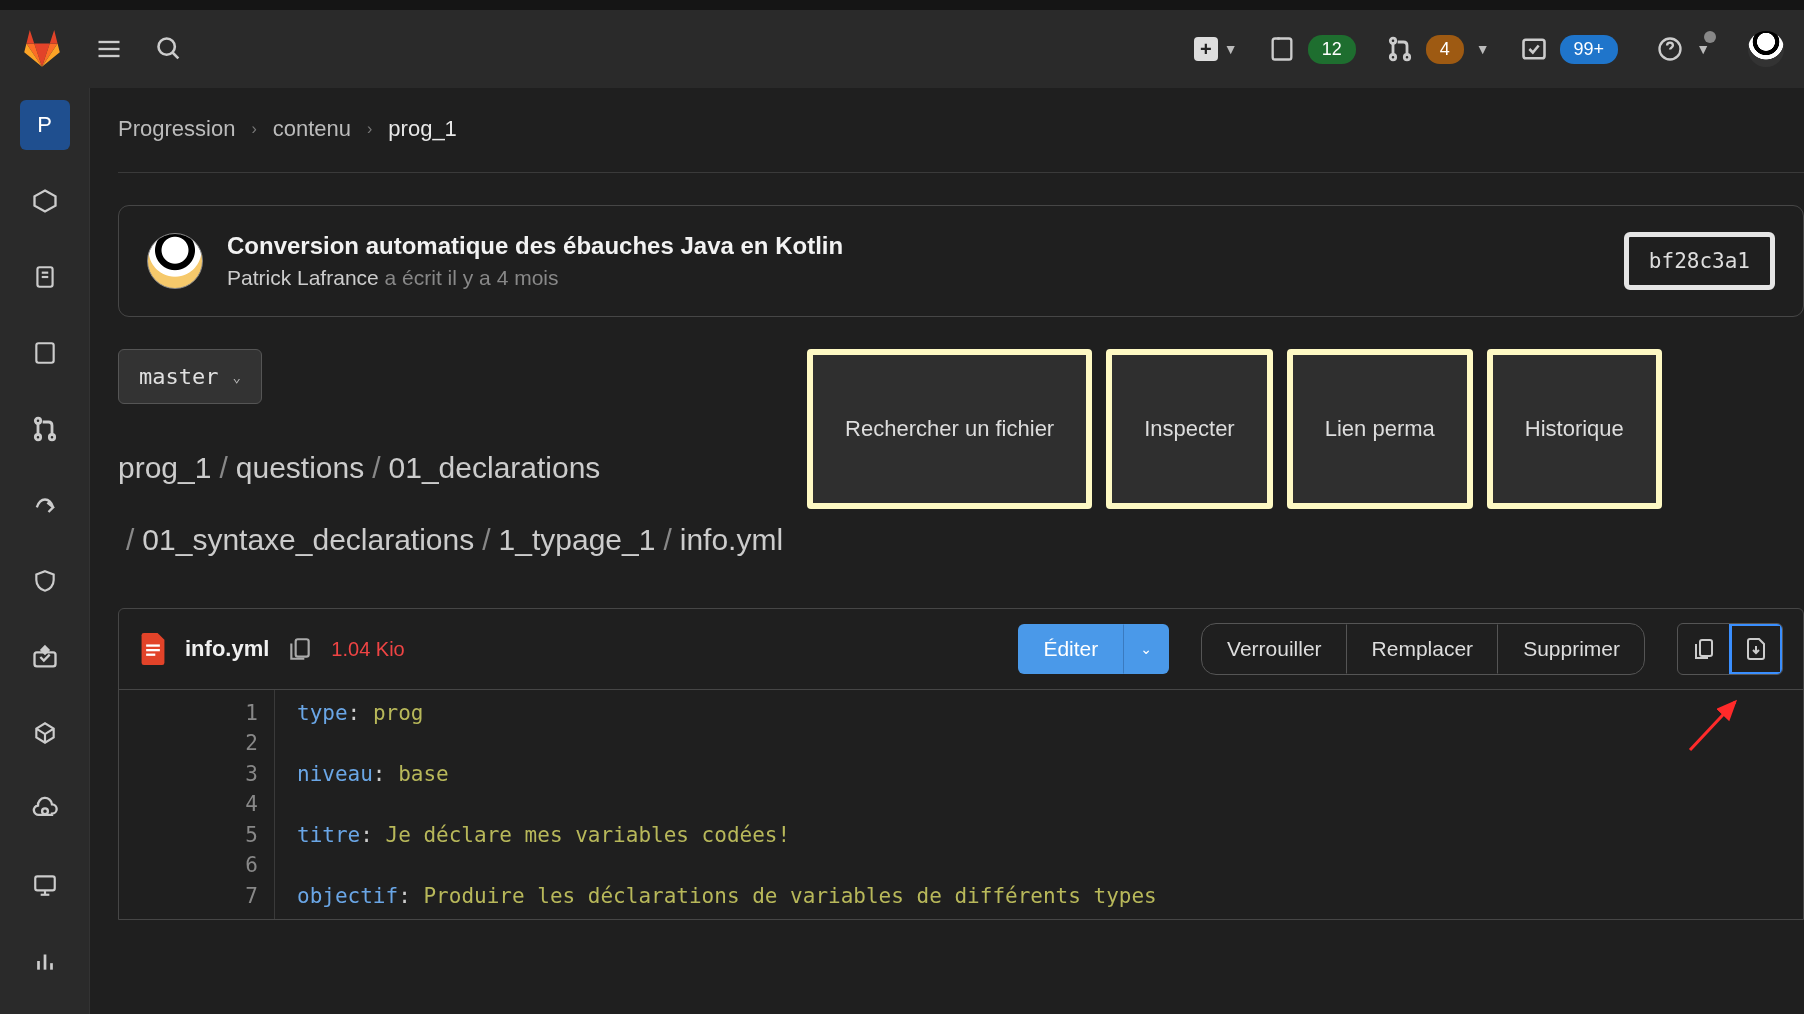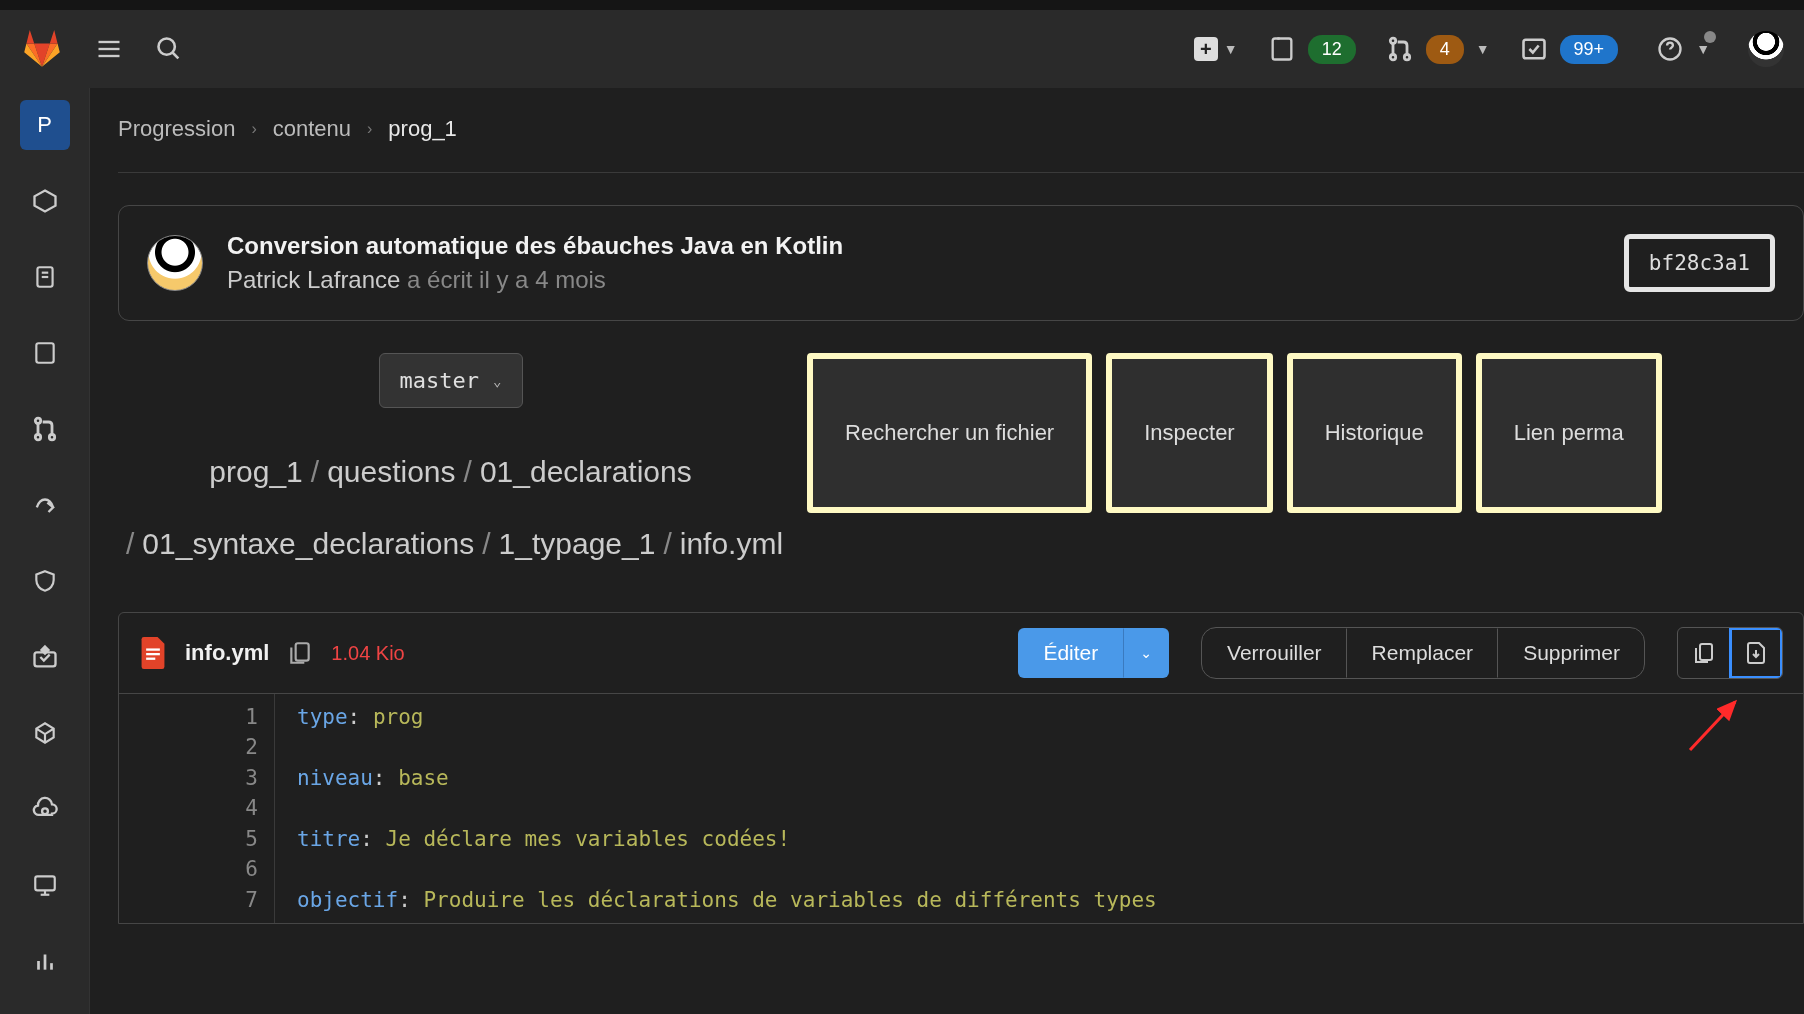--- a/index.html
+++ b/index.html
@@ -61,26 +61,26 @@
   .bc { display: flex; align-items: center; gap: 16px; font-size: 22px; padding-bottom: 30px; border-bottom: 1px solid #3a3a3a; margin-bottom: 32px; }
   .bc a { color: #bbb; text-decoration: none; cursor: pointer; }
   .bc .sep { color: #777; font-size: 16px; }
   .bc .current { color: #e8e8e8; font-weight: 500; }
 
   
   .commit-box { border: 1px solid #464646; border-radius: 11px; padding: 26px 28px; display: flex; align-items: center; gap: 24px; margin-bottom: 32px; }
   .avatar { width: 56px; height: 56px; border-radius: 50%; background: radial-gradient(circle at 50% 30%, #fff 28%, #000 30% 42%, #fff 44% 56%, #f6c96b 58%); border: 1px solid #888; }
   .commit-info { flex: 1; }
   .commit-title { font-size: 24px; font-weight: 700; color: #f2f2f2; margin-bottom: 6px; }
-  .commit-author { font-size: 24px; color: #ccc; }
+  .commit-author { font-size: 21px; color: #ccc; }
   .commit-author .time { color: #888; }
   .commit-sha { border: 5px solid #e5e5e5; border-radius: 6px; padding: 12px 20px; font-family: ui-monospace, SFMono-Regular, Menlo, monospace; font-size: 21px; color: #ddd; }
 
   
-  .branch-row { display: flex; align-items: flex-start; gap: 24px; margin-bottom: 32px; text-align: center; }
+  .branch-row { display: flex; align-items: flex-start; gap: 24px; margin-bottom: 32px; }
   .left-col { flex: 0 0 650px; }
   .branch-sel { display: inline-flex; align-items: center; gap: 14px; border: 1px solid #555; background: #333; color: #e0e0e0; font-family: ui-monospace, SFMono-Regular, Menlo, monospace; font-size: 22px; padding: 14px 20px; border-radius: 6px; cursor: pointer; margin-bottom: 28px; }
   .path { font-size: 30px; color: #ccc; line-height: 2.4; }
   .path .seg { cursor: pointer; }
   .path .sep2 { color: #888; padding: 0 8px; }
 
   .action-btns { display: flex; gap: 14px; }
   .big-btn { border: 6px solid #fef9c3; background: #2f2f2f; color: #ddd; font-size: 22px; padding: 0 32px; height: 160px; display: flex; align-items: center; justify-content: center; border-radius: 4px; cursor: pointer; white-space: nowrap; }
 
   
@@ -289,22 +289,22 @@
           <span>master</span>
           <span class="chev">⌄</span>
         </div>
         <div class="path">
           <span class="seg">prog_1</span><span class="sep2">/</span><span class="seg">questions</span><span class="sep2">/</span><span class="seg">01_declarations</span><br><span class="sep2">/</span><span class="seg">01_syntaxe_declarations</span><span class="sep2">/</span><span class="seg">1_typage_1</span><span class="sep2">/</span><span class="seg">info.yml</span>
         </div>
       </div>
       <div class="action-btns">
         <div class="big-btn">Rechercher un fichier</div>
         <div class="big-btn">Inspecter</div>
+        <div class="big-btn">Lien perma</div>
         <div class="big-btn">Historique</div>
-        <div class="big-btn">Lien perma</div>
       </div>
     </div>
 
     <div class="file-box">
       <div class="file-header">
         <svg class="file-icon" viewBox="0 0 24 28">
             <path fill="#e24329" d="M4 0h12l6 6v20a2 2 0 01-2 2H4a2 2 0 01-2-2V2a2 2 0 012-2z"></path>
             <rect x="6" y="10" width="12" height="2" fill="#fff"></rect>
             <rect x="6" y="14" width="12" height="2" fill="#fff"></rect>
             <rect x="6" y="18" width="8" height="2" fill="#fff"></rect>

